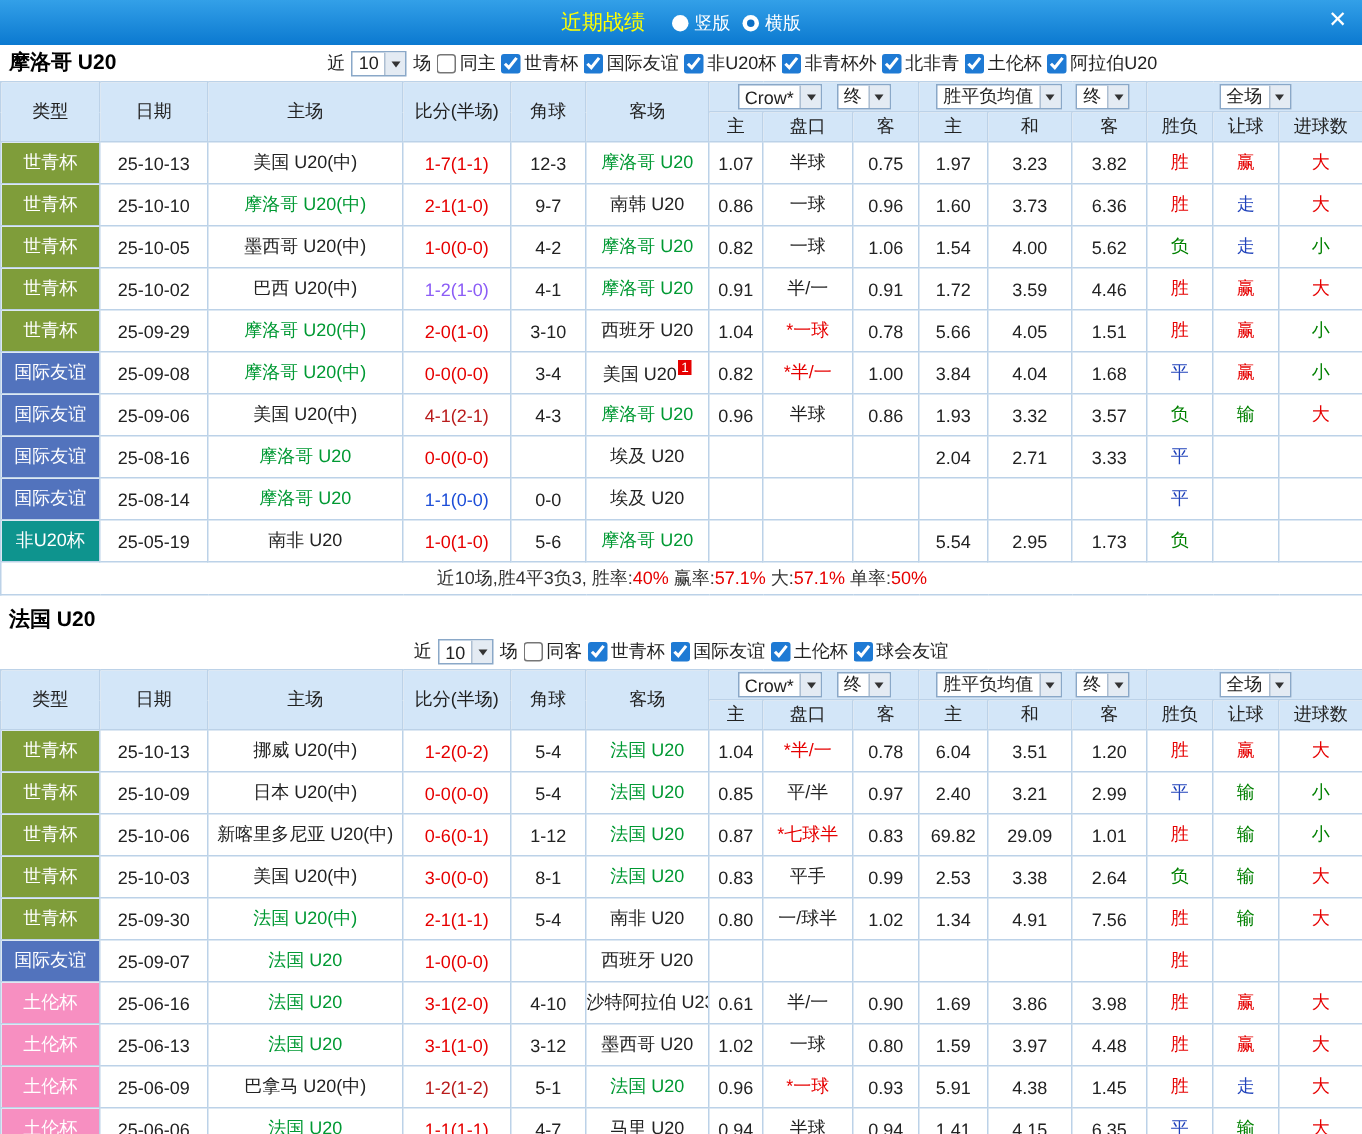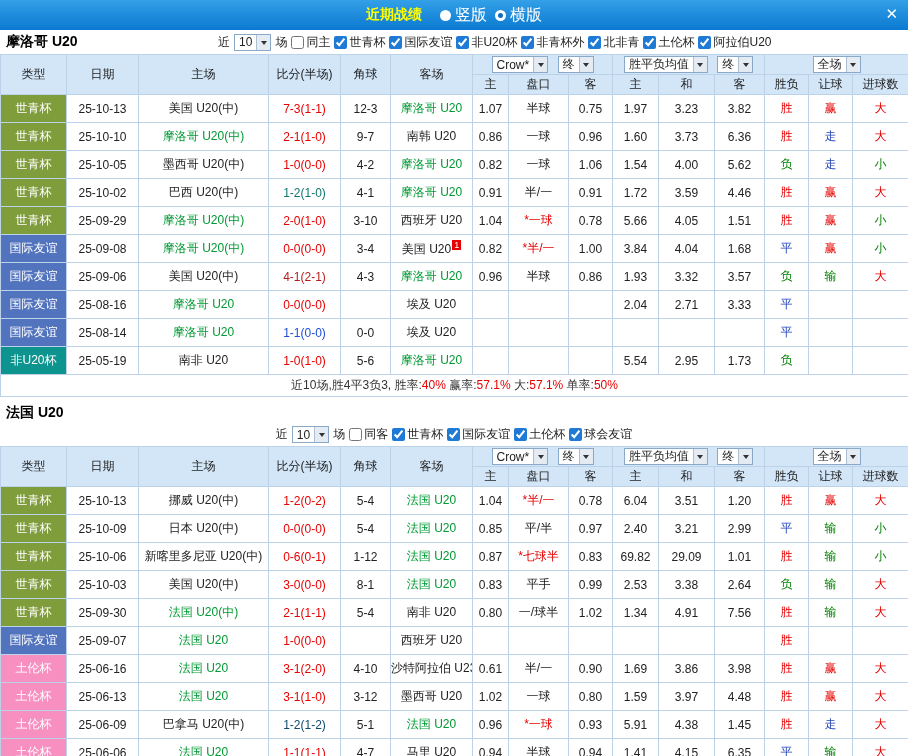--- a/index.html
+++ b/index.html
@@ -3,22 +3,22 @@
 <meta charset="utf-8">
 <style>
   * { margin:0; padding:0; box-sizing:border-box; }
   html,body { width:908px; height:756px; overflow:hidden; background:#fff;
               font-family:"Liberation Sans","DejaVu Sans",sans-serif; font-size:12px; color:#222; }
 
   
   .topbar { height:30px; background:linear-gradient(#33a0e8,#0b79d0); position:relative;
             display:flex; align-items:center; }
   .topbar-center { margin:0 auto; display:flex; align-items:center; gap:8px; }
-  .tb-title { color:#ffff00; font-weight:bold; font-size:14px; margin-right:10px; }
-  .radio { display:inline-flex; align-items:center; gap:4px; color:#fff; cursor:pointer; font-size:16px; }
+  .tb-title { color:#ffff00; font-weight:normal; font-size:14px; margin-right:10px; }
+  .radio { display:inline-flex; align-items:center; gap:4px; color:#fff; cursor:pointer; font-size:12px; }
   .rc { width:11px; height:11px; border-radius:50%; background:#fff; display:inline-block; position:relative; }
   .rc.sel::after { content:""; position:absolute; left:3px; top:3px; width:5px; height:5px;
                    border-radius:50%; background:#0b6ec4; }
   .close-x { position:absolute; right:10px; top:5px; color:#fff; font-size:15px; font-weight:bold;
              cursor:pointer; line-height:18px; }
 
   
   .section.stacked { margin-top:4px; }
   .sec-head { display:flex; flex-wrap:wrap; align-items:center; padding:3px 6px; background:#fff; }
   .team-title { font-weight:bold; font-size:14px; color:#000; }
@@ -177,21 +177,21 @@
           <th>胜负</th>
           <th>让球</th>
           <th>进球数</th>
         </tr>
       </thead>
       <tbody class="rows">
           <tr class="row">
             <td class="type" style="background: rgb(127, 157, 58);">世青杯</td>
             <td class="date">25-10-13</td>
             <td class="team">美国 U20(中)</td>
-            <td class="score" style="color: rgb(230, 0, 0);">7-3(1-1)</td>
+            <td class="score" style="color: rgb(230, 0, 0);">1-7(1-1)</td>
             <td class="corner">12-3</td>
             <td class="team"><span style="color: rgb(0, 153, 51);">摩洛哥 U20</span></td>
             <td class="odds">1.07</td>
             <td class="odds">半球</td>
             <td class="odds">0.75</td>
             <td class="odds">1.97</td>
             <td class="odds">3.23</td>
             <td class="odds">3.82</td>
             <td class="res" style="color: rgb(230, 0, 0);">胜</td>
             <td class="res" style="color: rgb(230, 0, 0);">赢</td>
@@ -228,21 +228,21 @@
             <td class="odds">4.00</td>
             <td class="odds">5.62</td>
             <td class="res" style="color: rgb(0, 128, 0);">负</td>
             <td class="res" style="color: rgb(34, 68, 187);">走</td>
             <td class="res" style="color: rgb(0, 128, 0);">小</td>
           </tr>
           <tr class="row">
             <td class="type" style="background: rgb(127, 157, 58);">世青杯</td>
             <td class="date">25-10-02</td>
             <td class="team">巴西 U20(中)</td>
-            <td class="score" style="color: #0f766e;">1-2(1-0)</td>
+            <td class="score" style="color: #8b5cf6;">1-2(1-0)</td>
             <td class="corner">4-1</td>
             <td class="team"><span style="color: rgb(0, 153, 51);">摩洛哥 U20</span></td>
             <td class="odds">0.91</td>
             <td class="odds">半/一</td>
             <td class="odds">0.91</td>
             <td class="odds">1.72</td>
             <td class="odds">3.59</td>
             <td class="odds">4.46</td>
             <td class="res" style="color: rgb(230, 0, 0);">胜</td>
             <td class="res" style="color: rgb(230, 0, 0);">赢</td>
@@ -590,21 +590,21 @@
             <td class="odds">3.97</td>
             <td class="odds">4.48</td>
             <td class="res" style="color: rgb(230, 0, 0);">胜</td>
             <td class="res" style="color: rgb(230, 0, 0);">赢</td>
             <td class="res" style="color: rgb(230, 0, 0);">大</td>
           </tr>
           <tr class="row">
             <td class="type" style="background: rgb(247, 143, 193);">土伦杯</td>
             <td class="date">25-06-09</td>
             <td class="team">巴拿马 U20(中)</td>
-            <td class="score" style="color: #0c4a6e;">1-2(1-2)</td>
+            <td class="score" style="color: #b91c1c;">1-2(1-2)</td>
             <td class="corner">5-1</td>
             <td class="team"><span style="color: rgb(0, 153, 51);">法国 U20</span></td>
             <td class="odds">0.96</td>
             <td class="odds" style="color: rgb(230, 0, 0);">*一球</td>
             <td class="odds">0.93</td>
             <td class="odds">5.91</td>
             <td class="odds">4.38</td>
             <td class="odds">1.45</td>
             <td class="res" style="color: rgb(230, 0, 0);">胜</td>
             <td class="res" style="color: rgb(34, 68, 187);">走</td>

